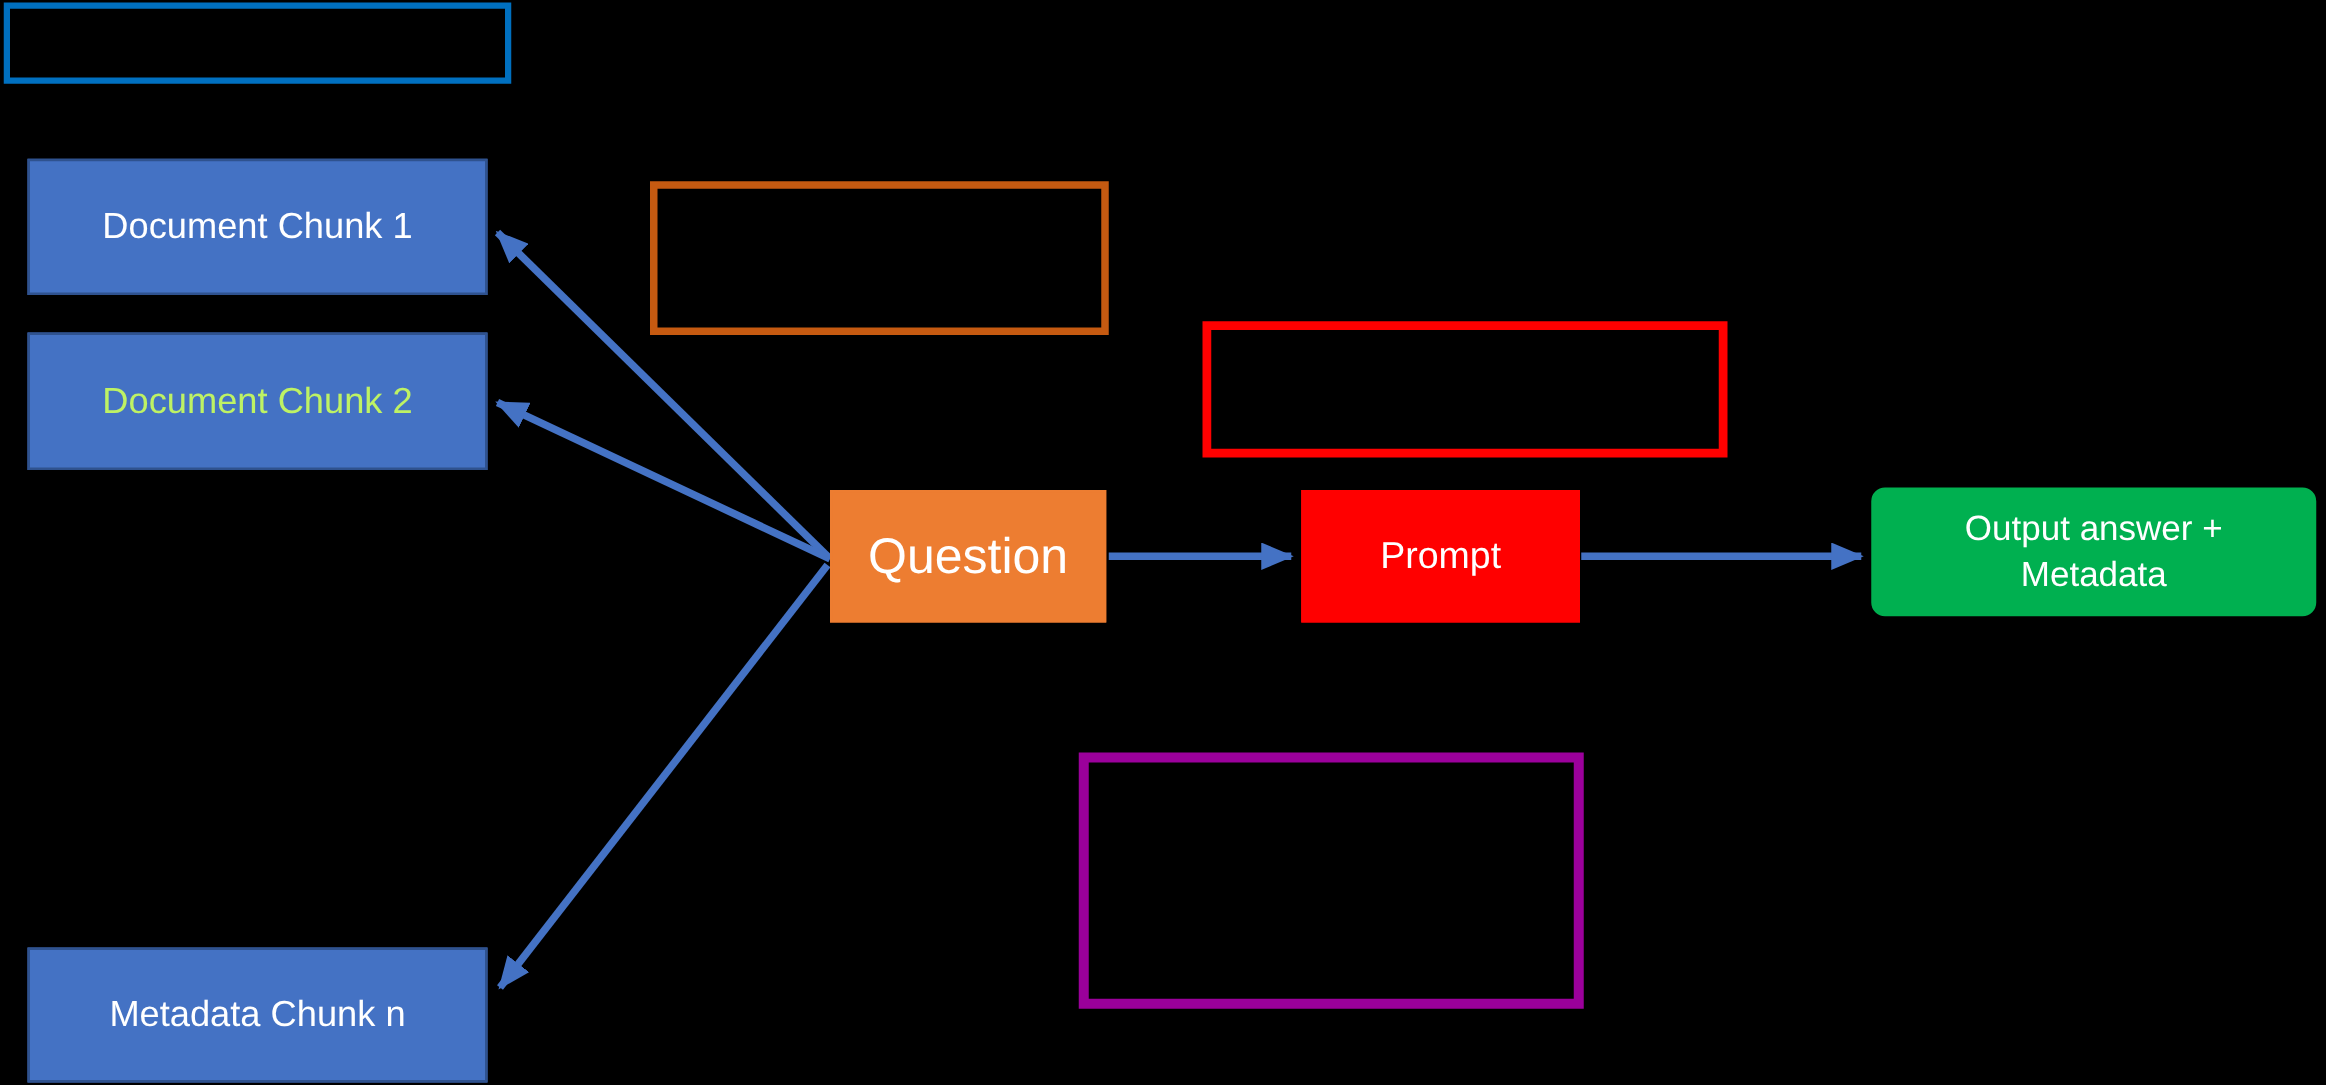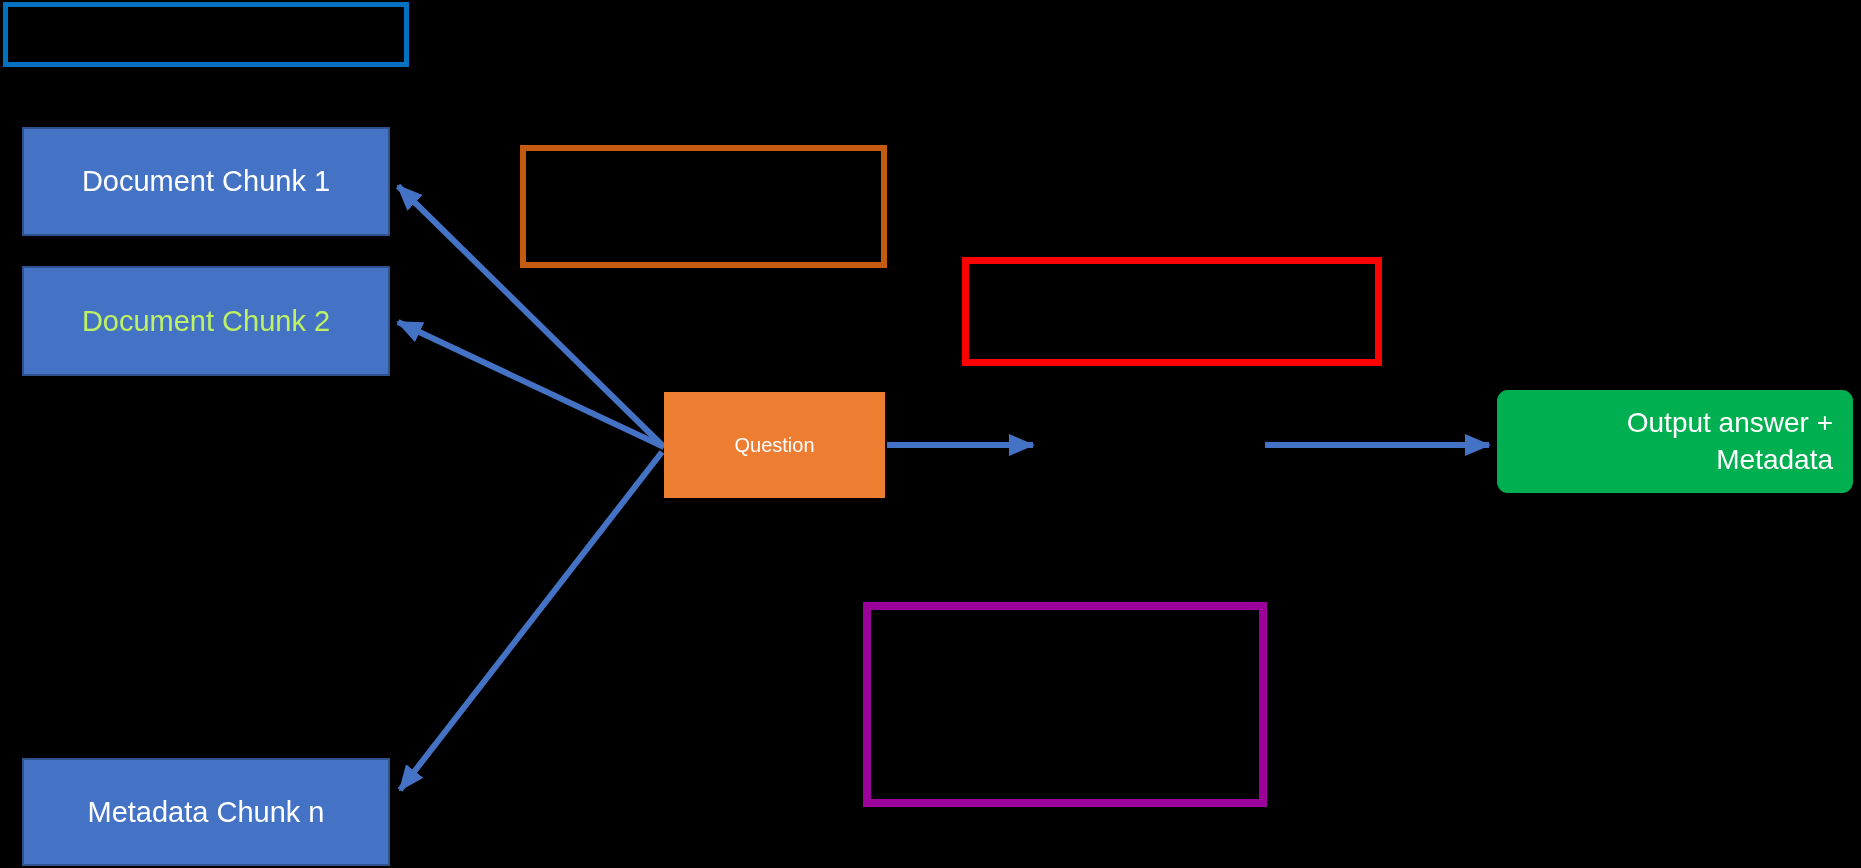--- a/index.html
+++ b/index.html
@@ -21,33 +21,33 @@
     width: 1861px;
     height: 868px;
     pointer-events: none;
   }
   .node {
     position: absolute;
     box-sizing: border-box;
     display: flex;
     align-items: center;
     justify-content: center;
-    text-align: right;
+    text-align: center;
     color: #ffffff;
   }
   .filled { border-style: solid; border-width: 2px; }
   .outline { background: transparent; border-style: solid; }
 
   
   #node-outline-blue   { left: 3px;    top: 2px;    width: 406px; height: 65px;  border-width: 5px; }
   #node-chunk1         { left: 22px;   top: 127px;  width: 368px; height: 109px; font-size: 29px; }
   #node-chunk2         { left: 22px;   top: 266px;  width: 368px; height: 110px; font-size: 29px; }
   #node-chunkn         { left: 22px;   top: 758px;  width: 368px; height: 108px; font-size: 29px; }
   #node-outline-orange { left: 520px;  top: 145px;  width: 367px; height: 123px; border-width: 6px; }
-  #node-question       { left: 664px;  top: 392px;  width: 221px; height: 106px; font-size: 20px; }
+  #node-question       { left: 664px;  top: 392px;  width: 221px; height: 106px; font-size: 40px; }
   #node-outline-red    { left: 962px;  top: 257px;  width: 420px; height: 109px; border-width: 7px; }
   #node-prompt         { left: 1041px; top: 392px;  width: 223px; height: 106px; font-size: 30px; }
   #node-output         { left: 1497px; top: 390px;  width: 356px; height: 103px; font-size: 28px; line-height: 1.32; padding: 0 18px; }
   #node-outline-purple { left: 863px;  top: 602px;  width: 404px; height: 205px; border-width: 8px; }
 </style>
 </head>
 <body>
 
 <div id="canvas">
 
@@ -79,20 +79,23 @@
   </div>
 
   <div class="node outline" id="node-outline-orange" style="border-color: rgb(197, 90, 17);"></div>
 
   <div class="node filled" id="node-question" style="background: rgb(237, 125, 49); border-color: rgb(237, 125, 49); color: rgb(255, 255, 255);">
     <span>Question</span>
   </div>
 
   <div class="node outline" id="node-outline-red" style="border-color: rgb(255, 0, 0);"></div>
 
+  <div class="node filled" id="node-prompt" style="background: rgb(255, 0, 0); border-color: rgb(255, 0, 0); color: rgb(255, 255, 255);">
+    <span>Prompt</span>
+  </div>
 
   <div class="node filled" id="node-output" style="background: rgb(0, 176, 80); border-color: rgb(0, 176, 80); color: rgb(255, 255, 255); border-radius: 11px;">
     <span>Output answer + Metadata</span>
   </div>
 
   <div class="node outline" id="node-outline-purple" style="border-color: rgb(155, 0, 155);"></div>
 
 </div>
 
 </body></html>

